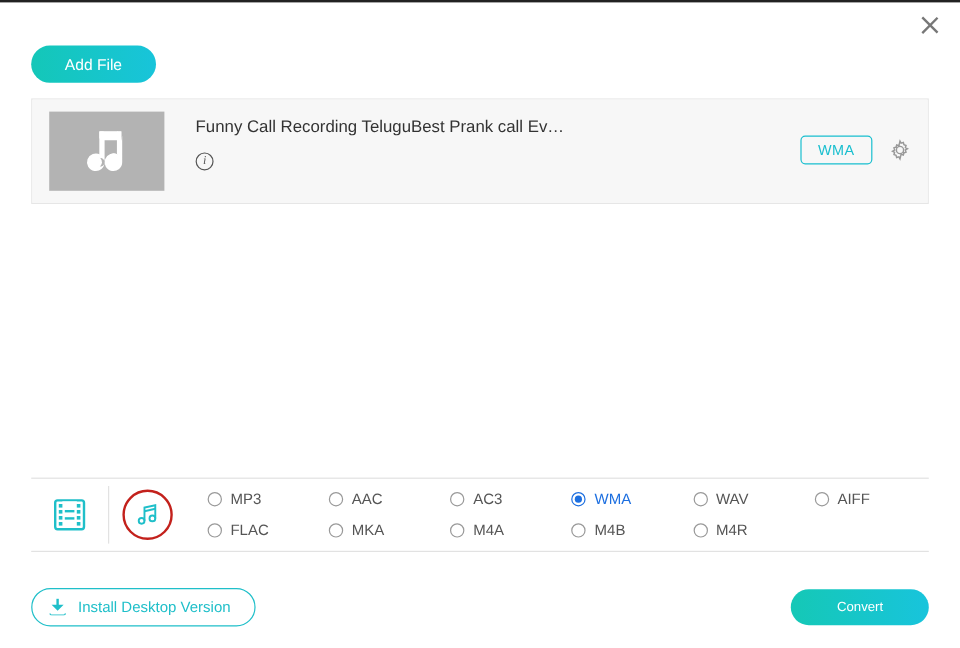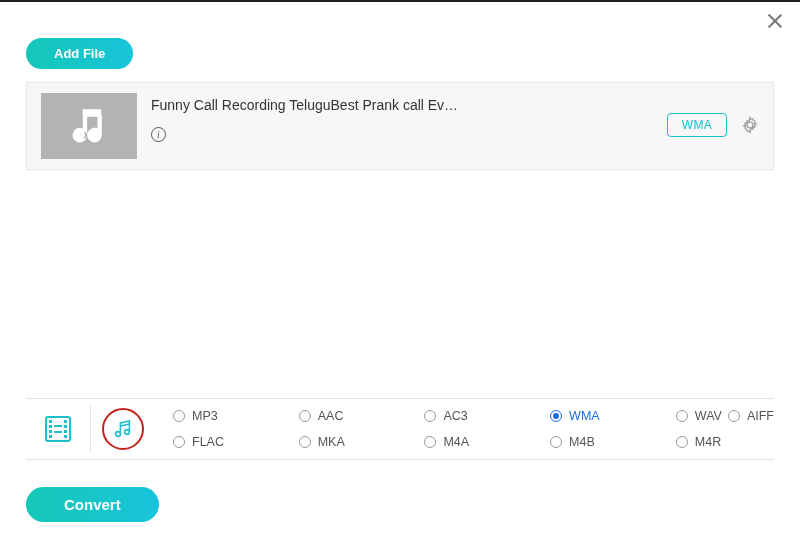--- a/index.html
+++ b/index.html
@@ -28,35 +28,35 @@
 
   .add-file {
     position:absolute;
     top:38px; left:26px;
     background: linear-gradient(90deg,#14c7b8,#18c4da);
     color:#fff;
     border:none;
     border-radius:18px;
     padding:8px 28px;
     font-size:13px;
-    font-weight:700;
+    font-weight:400;
     cursor:pointer;
   }
 
   .filelist {
     position:absolute;
     top:82px; left:26px; right:26px;
     border:1px solid #e6e6e6;
   }
   .file-row {
     display:flex;
     align-items:flex-start;
     background:#f7f7f7;
     padding:10px 14px;
-    gap:14px;
+    gap:26px;
   }
   .thumb {
     width:96px; height:66px;
     background:#b3b3b3;
     display:flex; align-items:center; justify-content:center;
     flex-shrink:0;
   }
   .thumb svg { width:44px; height:44px; }
   .file-mid { flex:1; padding-top:4px; }
   .file-title { font-size:14px; color:#333; margin-bottom:14px; white-space:nowrap; overflow:hidden; text-overflow:ellipsis; max-width:330px;}
@@ -120,21 +120,21 @@
   .film-mid span{ height:2px; background:#1fbfc9;}
   .sep { width:1px; background:#e2e2e2; margin:6px 0;}
   .audio-circle {
     width:42px; height:42px; border:2.5px solid #c3211c; border-radius:50%;
     display:flex; align-items:center; justify-content:center;
   }
   .audio-circle svg{ width:24px; height:24px; }
   .formats {
     flex:1;
     display:grid;
-    grid-template-columns: repeat(4, 1fr);
+    grid-template-columns: repeat(6, 1fr);
     grid-template-rows: 1fr 1fr;
     align-items:center;
     padding:4px 0 4px 18px;
     column-gap:6px;
     font-size:12.5px;
     color:#555;
   }
   .fmt { display:flex; align-items:center; gap:7px; cursor:pointer; }
   .radio {
     width:12px; height:12px; border:1.3px solid #999; border-radius:50%;
@@ -170,22 +170,22 @@
     content:""; position:absolute; left:2px; top:5px;
     border-left:5px solid transparent; border-right:5px solid transparent;
     border-top:5px solid #1fbfc9;
   }
   .dl-tray{ position:absolute; left:0; right:0; bottom:0; height:2px; border:1.5px solid #1fbfc9; border-top:none; border-radius:0 0 2px 2px;}
   .convert-btn{
     background: linear-gradient(90deg,#15c8b6,#18c4dc);
     color:#fff; border:none;
     border-radius:18px;
     padding:9px 38px;
-    font-size:15px;
-    font-weight:700;
+    font-size:11px;
+    font-weight:400;
     cursor:pointer;
   }
 </style>
 </head>
 <body>
 
 <div class="topline"></div>
 <div class="close-btn"></div>
 
 <button class="add-file">Add File</button>
@@ -290,14 +290,20 @@
       </div>
     <div></div>
     <div class="fmt" style="grid-column:6; grid-row:1">
         <span class="radio"></span>
         <span class="fmt-label">AIFF</span>
       </div>
   </div>
 </div>
 
 <div class="bottom-bar">
+  <button class="install-btn">
+    <span class="dl-icon">
+        <span class="dl-tray"></span>
+      </span>
+    <span>Install Desktop Version</span>
+  </button>
   <button class="convert-btn">Convert</button>
 </div>
 
 </body></html>

